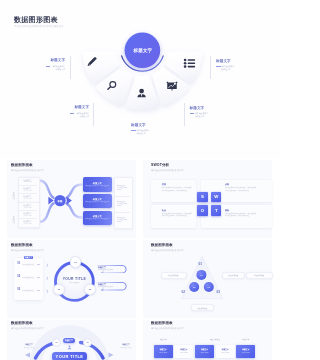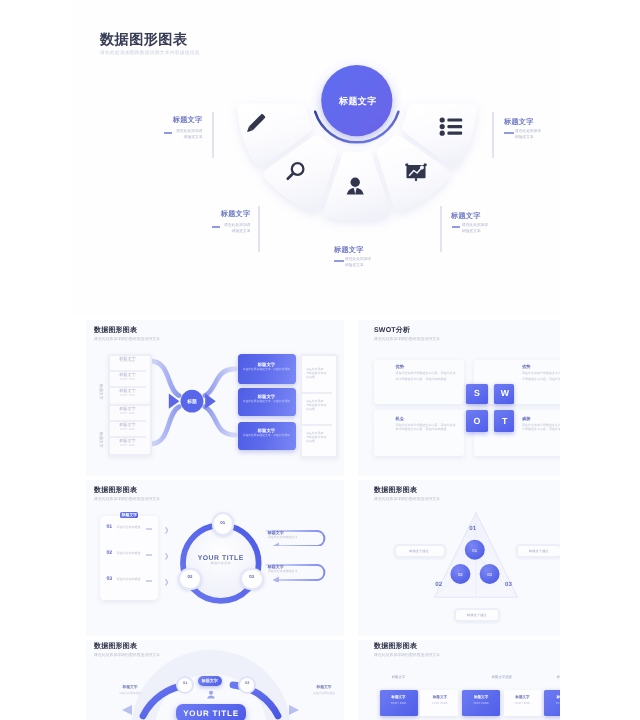--- a/index.html
+++ b/index.html
@@ -1,19 +1,19 @@
 <!DOCTYPE html>
 <html><head>
 <meta charset="utf-8">
 <style>
   html,body{margin:0;padding:0;}
   body{width:280px;height:360px;background:#ffffff;
        font-family:"Liberation Sans",sans-serif;overflow:hidden;
        -webkit-font-smoothing:antialiased;}
-  .page{position:relative;width:280px;height:360px;background:#fff;margin-left:36px;}
+  .page{position:relative;width:280px;height:360px;background:#fff;}
   .sbg{position:absolute;background:#f9fafd;}
 
   
   .slide{position:absolute;background:#fdfdff;overflow:hidden;}
   .stitle{position:absolute;font-size:3.5px;font-weight:700;color:#2b2f45;
           letter-spacing:.1px;white-space:nowrap;line-height:1;}
   .ssub{position:absolute;font-size:1.9px;color:#b9bdcc;white-space:nowrap;
         line-height:1;letter-spacing:.05px;}
 
   

